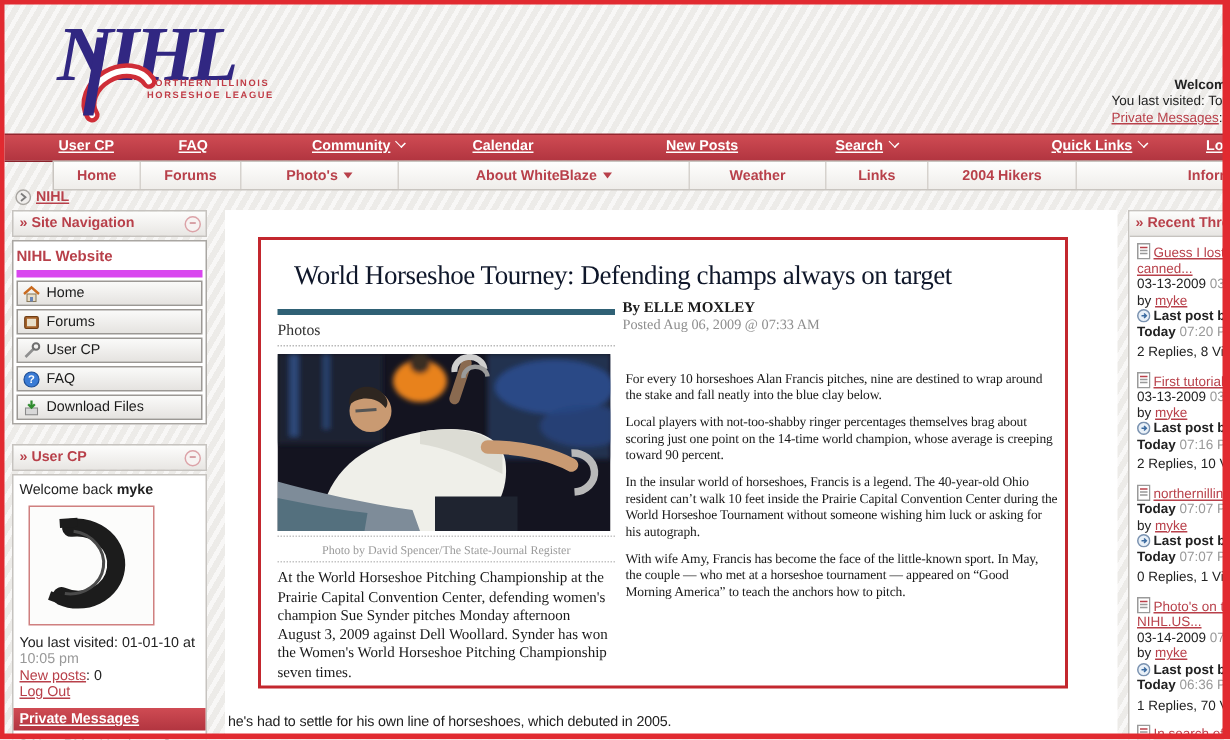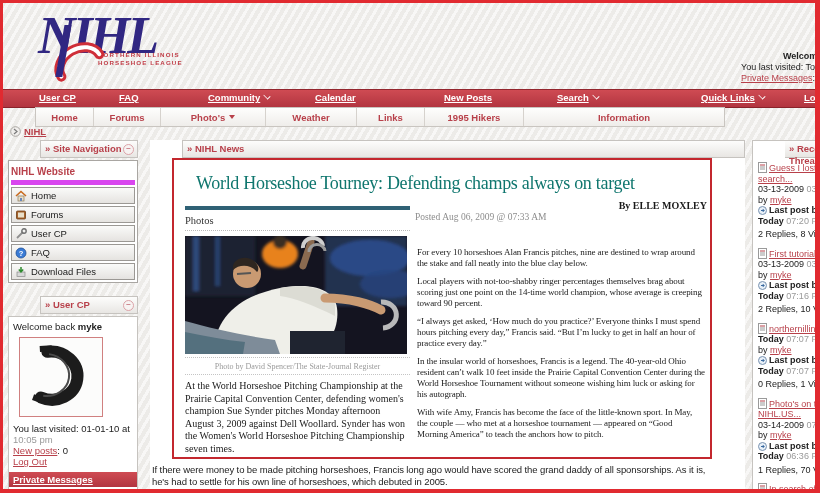--- a/index.html
+++ b/index.html
@@ -31,49 +31,49 @@
     font-size:9.5px;font-weight:bold;color:#b8404a;white-space:nowrap;}
   .nav2 .cell:first-child{border-left:none;}
   .tri{width:0;height:0;border-left:3px solid transparent;border-right:3px solid transparent;
     border-top:4px solid #b8404a;display:inline-block;margin-left:4px;}
 
   .breadcrumb{position:absolute;left:10px;top:126px;font-size:9.5px;font-weight:bold;z-index:4;display:flex;align-items:center;gap:3px;}
   .breadcrumb a{color:#b8404a;}
 
   
   .phead{position:relative;height:12px;padding:2px 4px;background:linear-gradient(#fdfdfc,#e8e6e3);
-    border:1px solid #c6c3bf;color:#b8404a;font-size:9.5px;font-weight:bold;line-height:12px;margin-left:32px;}
+    border:1px solid #c6c3bf;color:#b8404a;font-size:9.5px;font-weight:bold;line-height:12px;}
   .collapse{position:absolute;right:3px;top:3px;width:9px;height:9px;border:1px solid #dca3a8;border-radius:50%;
     color:#c97d84;font-size:8px;line-height:8px;text-align:center;background:#f7f3f2;cursor:pointer;}
 
   
   .sbl{position:absolute;left:8px;top:140px;width:130px;z-index:4;}
   .navbox{border:1px solid #a9a6a2;background:#fff;padding:2px;margin-top:2px;}
   .navbox .boxtitle{text-align:left;color:#b8404a;font-weight:bold;font-size:10px;padding:3px 0;border-bottom:5px solid #d946ef;}
   .sbtn{display:flex;align-items:center;gap:4px;height:13px;margin-top:2px;padding:1px 3px;
     background:linear-gradient(#fafaf9,#e5e3e0);border:1px solid #9b9894;font-size:9.5px;color:#1a1a1a;cursor:pointer;}
   .ucpbox{border:1px solid #c6c3bf;background:#fff;margin-top:2px;padding:4px;font-size:9.5px;line-height:11px;}
   .avatarbox{width:82px;height:78px;border:1px solid #d08080;background:#fcfcfb;margin:5px 0 6px 6px;display:flex;align-items:center;justify-content:center;}
   .gray{color:#999;}
   .pmbar{margin:5px -4px 4px;padding:2px 4px;background:linear-gradient(#cf4b53,#b23540);}
   .pmbar a{color:#fff;font-weight:bold;font-size:9.5px;}
 
   
   .main{position:absolute;left:150px;top:140px;width:595px;height:350px;background:#fff;z-index:4;}
   .article{position:absolute;left:22px;top:18px;width:536px;height:297px;border:2px solid #c3272e;background:#fff;
     font-family:"Liberation Serif","DejaVu Serif",serif;}
-  .headline{position:absolute;left:22px;top:13px;font-size:18px;letter-spacing:-.3px;color:#0f766e;white-space:nowrap;}
+  .headline{position:absolute;left:22px;top:13px;font-size:18px;letter-spacing:-.3px;color:#0f172a;white-space:nowrap;}
   .leftcol{position:absolute;left:11px;top:46px;width:225px;}
   .tealbar{height:4px;background:#2f6175;margin-bottom:3px;}
   .photos-label{font-size:10.5px;color:#333;padding:2px 0 4px;border-bottom:1px dotted #b9b9b9;}
   .photo{margin-top:5px;width:222px;height:118px;display:block;}
   .credit{font-size:8px;color:#9a9a9a;padding:4px 0 3px;border-bottom:1px dotted #c4c4c4;border-top:1px dotted #c4c4c4;margin-top:3px;text-align:center;}
   .caption{font-size:10px;line-height:12.5px;color:#1a1a1a;margin-top:5px;}
   .rightcol{position:absolute;left:241px;top:40px;width:292px;font-size:9px;line-height:11px;color:#1a1a1a;}
-  .byline1,.byline2{font-weight:bold;font-size:10px;line-height:12px;text-align:right;}
+  .byline1,.byline2{font-weight:bold;font-size:10px;line-height:12px;}
   .posted{color:#8d8d8d;font-size:9.5px;margin-bottom:24px;}
   .rightcol p{margin:0 2px 7px;letter-spacing:-.1px;}
   .after{position:absolute;left:2px;font-size:9.5px;letter-spacing:-.1px;white-space:nowrap;color:#222;}
 
   
   .sbr{position:absolute;left:752px;top:140px;width:96px;height:353px;background:#fff;border:1px solid #c6c3bf;z-index:4;overflow:hidden;}
   .threads{padding:4px 0 0 5px;font-size:9px;line-height:10.5px;}
   .thread{margin-bottom:8px;}
   .t-line{white-space:nowrap;}
   .t-line a{color:#b8404a;}
@@ -117,28 +117,32 @@
     <div class="cell" style="width:57px">
         <span>Home</span>
       </div>
     <div class="cell" style="width:66px">
         <span>Forums</span>
       </div>
     <div class="cell" style="width:104px">
         <span>Photo's</span>
         <span class="tri"></span>
       </div>
+    <div class="cell" style="width:193px">
+        <span>About WhiteBlaze</span>
+        <span class="tri"></span>
+      </div>
     <div class="cell" style="width:90px">
         <span>Weather</span>
       </div>
     <div class="cell" style="width:67px">
         <span>Links</span>
       </div>
     <div class="cell" style="width:98px">
-        <span>1995 Hikers</span>
+        <span>2004 Hikers</span>
       </div>
     <div class="cell" style="width:200px">
         <span>Information</span>
       </div>
   </div>
 
   <div class="breadcrumb">
     <svg width="11" height="11" viewBox="0 0 11 11">
       <circle cx="5.5" cy="5.5" r="4.8" fill="#f0eeec" stroke="#a9a6a2"></circle>
       <path d="M4,3 L7,5.5 L4,8" fill="none" stroke="#7a7a7a" stroke-width="1.2"></path>
@@ -219,24 +223,20 @@
       <div><a class="red-link">Log Out</a></div>
       <div class="pmbar">
         <a>Private Messages</a>
       </div>
       <div>0 New PMs. You have 0 total out of 50 allowed.</div>
     </div>
 
   </div>
 
   <div class="main">
-    <div class="phead">
-      <span>»</span>
-      <span>NIHL News</span>
-    </div>
 
     <div class="article">
       <div class="headline">World Horseshoe Tourney: Defending champs always on target</div>
 
       <div class="leftcol">
         <div class="tealbar"></div>
         <div class="photos-label">Photos</div>
         <svg class="photo" viewBox="0 0 222 118" preserveAspectRatio="none">
           <defs>
               <filter id="b1">
@@ -270,45 +270,43 @@
         </svg>
         <div class="credit">Photo by David Spencer/The State-Journal Register</div>
         <div class="caption">At the World Horseshoe Pitching Championship at the Prairie Capital Convention Center, defending women's champion Sue Synder pitches Monday afternoon August 3, 2009 against Dell Woollard. Synder has won the Women's World Horseshoe Pitching Championship seven times.</div>
       </div>
 
       <div class="rightcol">
         <div class="byline1">By ELLE MOXLEY</div>
         <div class="posted">Posted Aug 06, 2009 @ 07:33 AM</div>
         <p>For every 10 horseshoes Alan Francis pitches, nine are destined to wrap around the stake and fall neatly into the blue clay below.</p>
         <p>Local players with not-too-shabby ringer percentages themselves brag about scoring just one point on the 14-time world champion, whose average is creeping toward 90 percent.</p>
-        <p>“I always get asked, ‘How much do you practice?’ Everyone thinks I must spend hours pitching every day,” Francis said. “But I’m lucky to get in half an hour of practice every day.”</p>
         <p>In the insular world of horseshoes, Francis is a legend. The 40-year-old Ohio resident can’t walk 10 feet inside the Prairie Capital Convention Center during the World Horseshoe Tournament without someone wishing him luck or asking for his autograph.</p>
         <p>With wife Amy, Francis has become the face of the little-known sport. In May, the couple — who met at a horseshoe tournament — appeared on “Good Morning America” to teach the anchors how to pitch.</p>
       </div>
     </div>
 
-    <div class="after" style="top:324px">If there were money to be made pitching horseshoes, Francis long ago would have scored the grand daddy of all sponsorships. As it is,</div>
     <div class="after" style="top:336px">he's had to settle for his own line of horseshoes, which debuted in 2005.</div>
   </div>
 
   <div class="sbr">
     <div class="phead" style="border:none;border-bottom:1px solid #c6c3bf">
       <span>»</span>
       <span>Recent Threads</span>
     </div>
     <div class="threads">
 
       <div class="thread">
         <div class="t-line"><svg class="ticon" width="9" height="11" viewBox="0 0 9 11">
               <rect x=".5" y=".5" width="8" height="10" fill="#fff" stroke="#9a9a9a"></rect>
               <line x1="2" y1="3" x2="7" y2="3" stroke="#b8404a"></line>
               <line x1="2" y1="5" x2="7" y2="5" stroke="#999"></line>
               <line x1="2" y1="7" x2="7" y2="7" stroke="#999"></line>
             </svg><a>Guess I lost</a></div>
-        <div class="t-line"><a>search...</a></div>
+        <div class="t-line"><a>canned...</a></div>
         <div class="t-line"><span>03-13-2009</span> <span class="gray">03:2</span></div>
         <div class="t-line"><span>by</span> <a>myke</a></div>
         <div class="t-line"><svg class="ticon" width="9" height="9" viewBox="0 0 9 9">
               <circle cx="4.5" cy="4.5" r="4" fill="#e8f0f8" stroke="#7a92b0"></circle>
               <path d="M3,4.5 L6,4.5 M4.7,3 L6.2,4.5 L4.7,6" fill="none" stroke="#3a6aa0"></path>
             </svg><span class="bold">Last post by</span> </div>
         <div class="t-line"><span class="bold">Today</span> <span class="gray">07:20 PM</span></div>
         <div class="t-line" style="margin-top:3px">2 Replies, 8 Views</div>
       </div>
 

